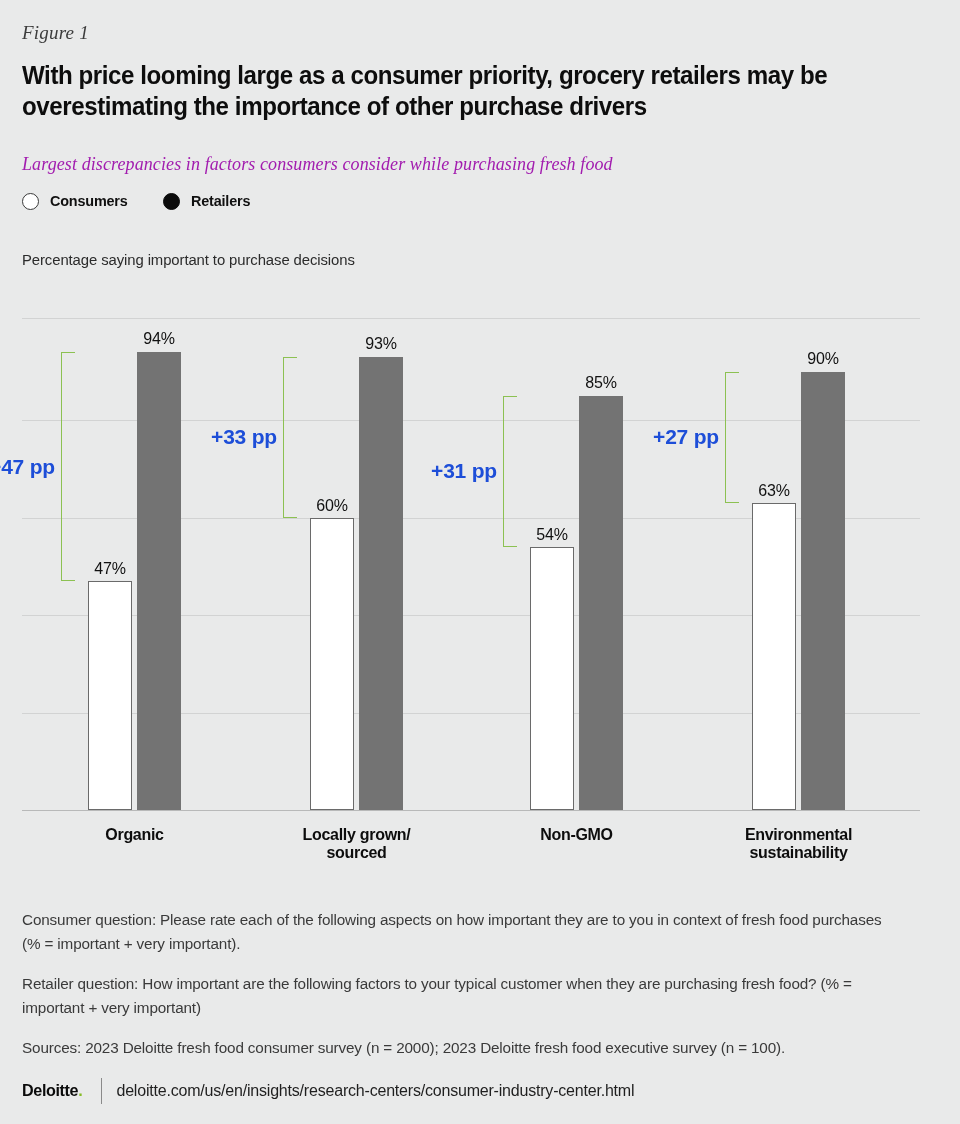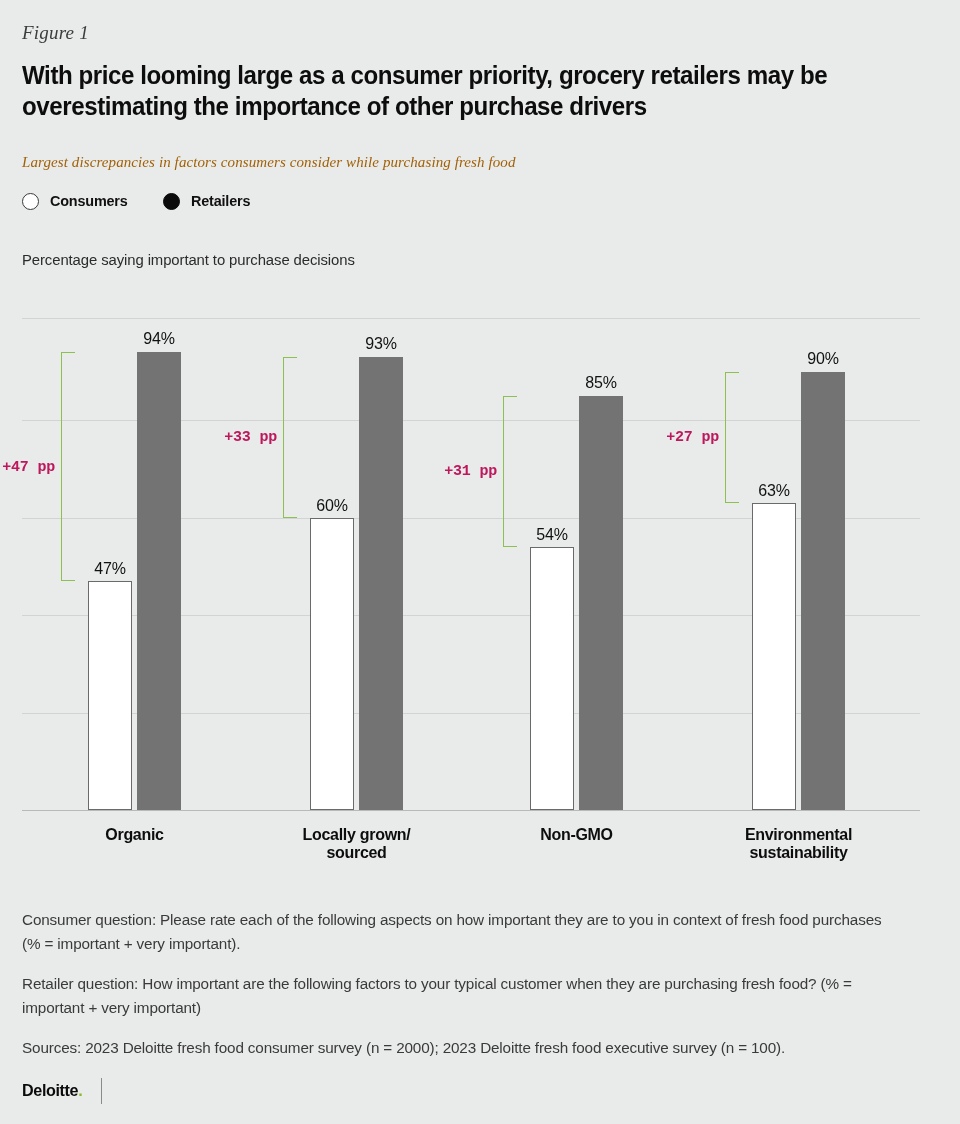--- a/index.html
+++ b/index.html
@@ -48,22 +48,22 @@
     color: #0d0d0d;
     transform: scaleX(0.945);
     transform-origin: left top;
   }
   .subtitle {
     position: absolute;
     left: 22px;
     top: 154px;
     font-family: "Liberation Serif", serif;
     font-style: italic;
-    font-size: 15px;
-    color: #a16207;
+    font-size: 18px;
+    color: #a21caf;
     letter-spacing: 0.1px;
   }
 
   
   .legend {
     position: absolute;
     left: 22px;
     top: 192px;
     display: flex;
     align-items: center;
@@ -171,24 +171,24 @@
   .bracket {
     position: absolute;
     box-sizing: border-box;
     border-left: 1.6px solid #8cc152;
     border-top: 1.6px solid #8cc152;
     border-bottom: 1.6px solid #8cc152;
     pointer-events: none;
   }
   .bracket-label {
     position: absolute;
-    font-family: Liberation Mono, monospace;
-    font-weight: bold;
-    font-size: 15px;
-    color: #be185d;
+    font-family: Liberation Sans, sans-serif;
+    font-weight: bold;
+    font-size: 21px;
+    color: #1d4ed8;
     white-space: nowrap;
     letter-spacing: -0.2px;
     transform: translate(-100%, -50%);
   }
 
   
   .cat-label {
     position: absolute;
     top: 826px;
     text-align: center;
@@ -347,15 +347,16 @@
 
   <div class="footnotes">
     <div class="footnote">Consumer question: Please rate each of the following aspects on how important they are to you in context of fresh food purchases (% = important + very important).</div>
     <div class="footnote">Retailer question: How important are the following factors to your typical customer when they are purchasing fresh food? (% = important + very important)</div>
     <div class="footnote source">Sources: 2023 Deloitte fresh food consumer survey (n = 2000); 2023 Deloitte fresh food executive survey (n = 100).</div>
   </div>
 
   <div class="footer">
     <div class="brand"><span>Deloitte</span><span class="brand-dot">.</span></div>
     <div class="footer-divider"></div>
+    <div class="footer-url">deloitte.com/us/en/insights/research-centers/consumer-industry-center.html</div>
   </div>
 
 </div>
 
 </body></html>

